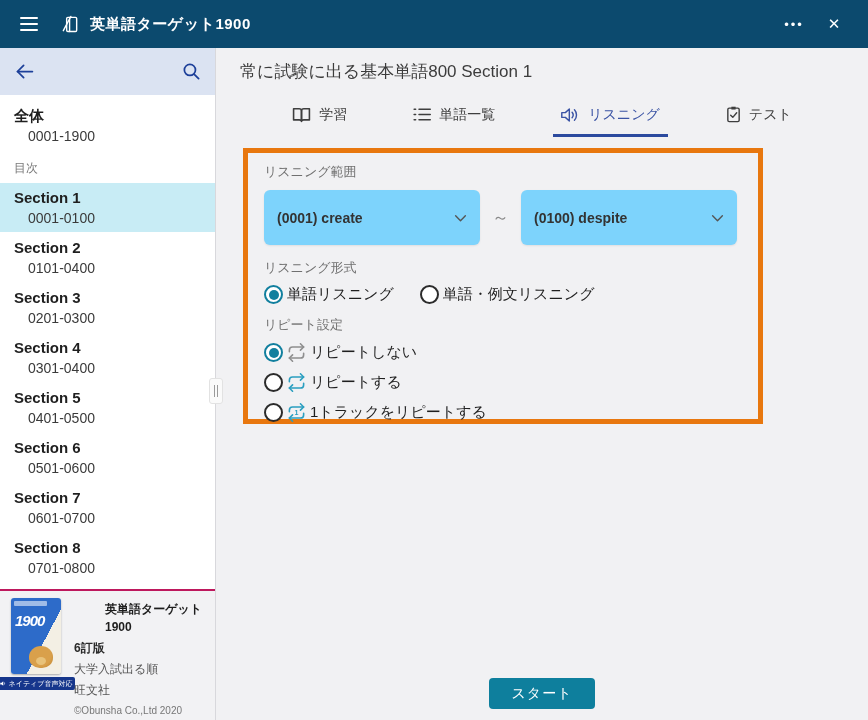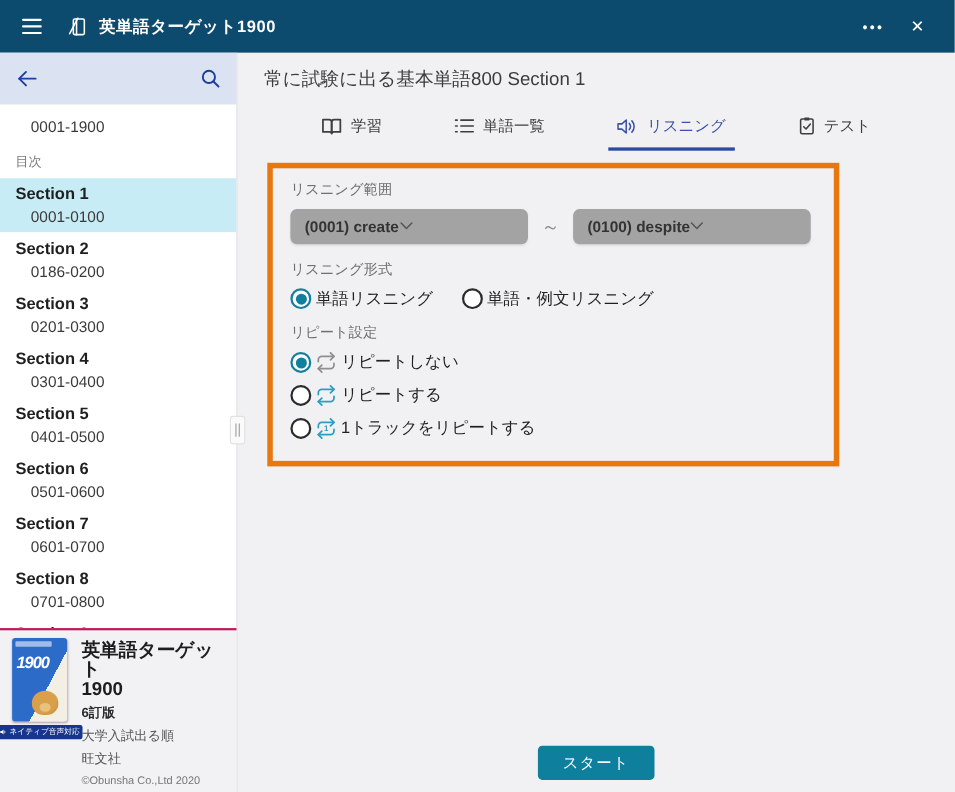--- a/index.html
+++ b/index.html
@@ -33,21 +33,21 @@
   .section-item.selected { background:#c8ecf5; }
   .sidebar-footer { flex:0 0 122px; border-top:2px solid #be185d; background:#f2f2f4; display:flex; padding:7px 6px 4px 4px; }
   .cover-col { width:64px; flex:0 0 64px; display:flex; flex-direction:column; align-items:center; }
   .book-cover { width:50px; height:76px; border-radius:3px; background:linear-gradient(118deg,#2d6bc9 62%,#f3efe4 62%); position:relative; box-shadow:0 1px 2px rgba(0,0,0,.3); overflow:hidden; }
   .book-cover .strip { position:absolute; top:3px; left:3px; right:14px; height:5px; background:rgba(255,255,255,.55); border-radius:1px; }
   .book-cover .num { position:absolute; top:14px; left:4px; color:#fff; font-size:15px; font-weight:bold; font-style:italic; letter-spacing:-1px; }
   .book-cover .dog { position:absolute; bottom:6px; right:8px; width:24px; height:22px; background:radial-gradient(circle at 45% 40%, #d9a04b 0 60%, #b97f2e 100%); border-radius:50% 50% 45% 45%; }
   .book-cover .dog:before { content:""; position:absolute; left:7px; top:11px; width:10px; height:8px; background:#e8c27a; border-radius:50%; }
   .audio-badge { margin-top:3px; background:#16368c; color:#fff; font-size:7px; line-height:9px; padding:2px 3px; border-radius:2px; white-space:nowrap; display:flex; align-items:center; gap:2px; }
   .info-col { flex:1; padding:2px 0 0 6px; }
-  .book-title { font-size:17px; font-weight:bold; color:#1d1d1d; line-height:18px; }
+  .book-title { font-size:12px; font-weight:bold; color:#1d1d1d; line-height:18px;margin-left:31px; }
   .book-edition { font-size:12px; font-weight:bold; color:#2a2a2a; margin-top:4px; }
   .book-sub { font-size:12px; color:#555; margin-top:4px; }
   .book-pub { font-size:12px; color:#555; margin-top:4px; }
   .book-copy { font-size:10px; color:#777; margin-top:6px; }
 
   
   .splitter { position:absolute; left:209px; top:330px; width:14px; height:26px; background:#fafafa; border:1px solid #e2e2e2; border-radius:3px; display:flex; align-items:center; justify-content:center; gap:2px; cursor:col-resize; z-index:5; }
   .splitter i { display:block; width:1px; height:12px; background:#9a9a9a; }
 
   
@@ -56,21 +56,21 @@
   .main-title { font-size:17px; color:#3c3c3c; }
   .tabbar { height:42px; flex:0 0 42px; display:flex; justify-content:center; gap:50px; align-items:stretch; }
   .tab { display:flex; align-items:center; gap:8px; font-size:14px; color:#3e3e3e; cursor:pointer; padding:0 8px; border-bottom:3px solid transparent; }
   .tab .ticon { display:flex; align-items:center; }
   .tab.active { color:#3a53a4; border-bottom-color:#2c4a9e; }
 
   .content { flex:1; position:relative; }
   .settings-panel { position:absolute; left:27px; top:11px; width:520px; height:276px; border:5px solid #e8770e; padding:10px 16px; }
   .group-label { font-size:13px; color:#707070; }
   .range-row { display:flex; align-items:center; margin:9px 0 14px; }
-  .dropdown { width:216px; height:32px; background:#a3a3a3; border-radius:6px; box-shadow:0 1px 2px rgba(0,0,0,.08); display:flex; align-items:center; padding:0 13px; cursor:pointer; }
+  .dropdown { width:216px; height:55px; background:#7dd3fc; border-radius:6px; box-shadow:0 1px 2px rgba(0,0,0,.08); display:flex; align-items:center; justify-content:space-between; padding:0 13px; cursor:pointer; }
   .dropdown .val { font-size:14px; font-weight:bold; color:#333; }
   .range-sep { font-size:17px; color:#888; margin:0 12px; }
   .radio-row-inline { display:flex; gap:26px; margin:8px 0 12px; }
   .radio-opt { display:flex; align-items:center; gap:4px; font-size:15px; color:#1f1f1f; cursor:pointer; }
   .radio { width:19px; height:19px; border-radius:50%; border:2px solid #2b2b2b; flex:0 0 19px; position:relative; background:#fff; }
   .radio.checked { border-color:#117f9e; }
   .radio.checked:after { content:""; position:absolute; inset:2.5px; border-radius:50%; background:#117f9e; }
   .repeat-list { display:flex; flex-direction:column; gap:11px; margin-top:9px; }
   .loop-icn { display:flex; align-items:center; }
   .loop-gray { color:#8f8f8f; }
@@ -115,31 +115,32 @@
         <span class="icn">
           <svg width="19" height="19" viewBox="0 0 24 24" fill="none" stroke="currentColor" stroke-width="2.2" stroke-linecap="round">
               <circle cx="10" cy="10" r="7"></circle>
               <line x1="15.5" y1="15.5" x2="21" y2="21"></line>
             </svg>
         </span>
       </div>
 
       <div class="sidebar-list">
         <div class="all-item">
+          <div class="item-label">全体</div>
           <div class="item-range">0001-1900</div>
         </div>
         <div class="toc-label">目次</div>
 
         <div class="section-item selected">
           <div class="item-label">Section 1</div>
           <div class="item-range">0001-0100</div>
         </div>
         <div class="section-item">
           <div class="item-label">Section 2</div>
-          <div class="item-range">0186-0200</div>
+          <div class="item-range">0101-0400</div>
         </div>
         <div class="section-item">
           <div class="item-label">Section 3</div>
           <div class="item-range">0201-0300</div>
         </div>
         <div class="section-item">
           <div class="item-label">Section 4</div>
           <div class="item-range">0301-0400</div>
         </div>
         <div class="section-item">

